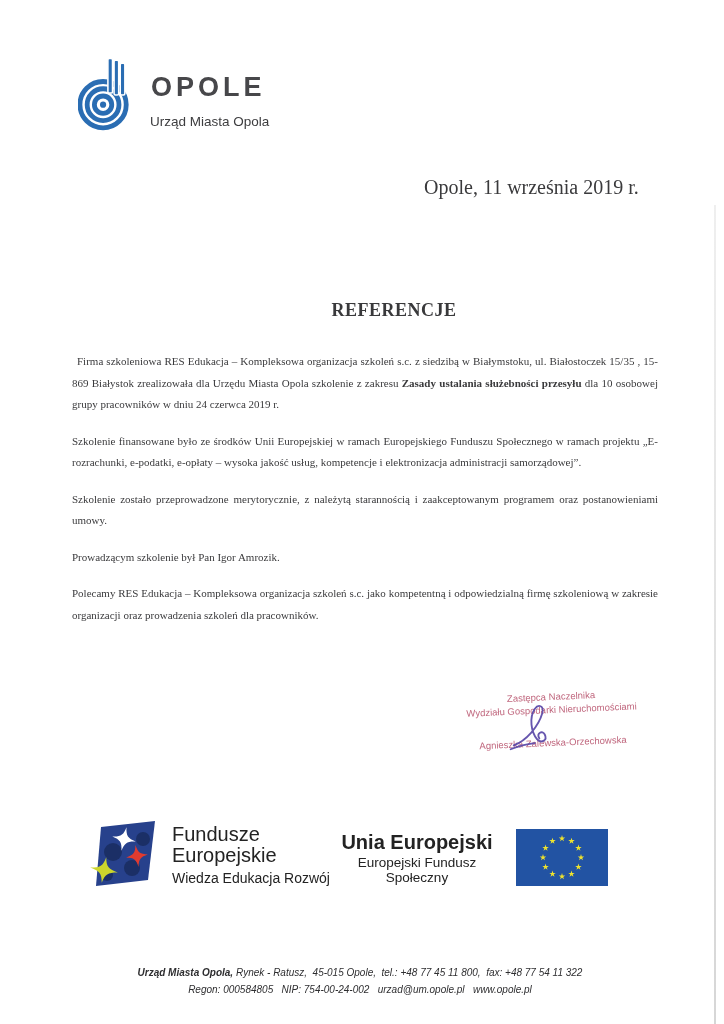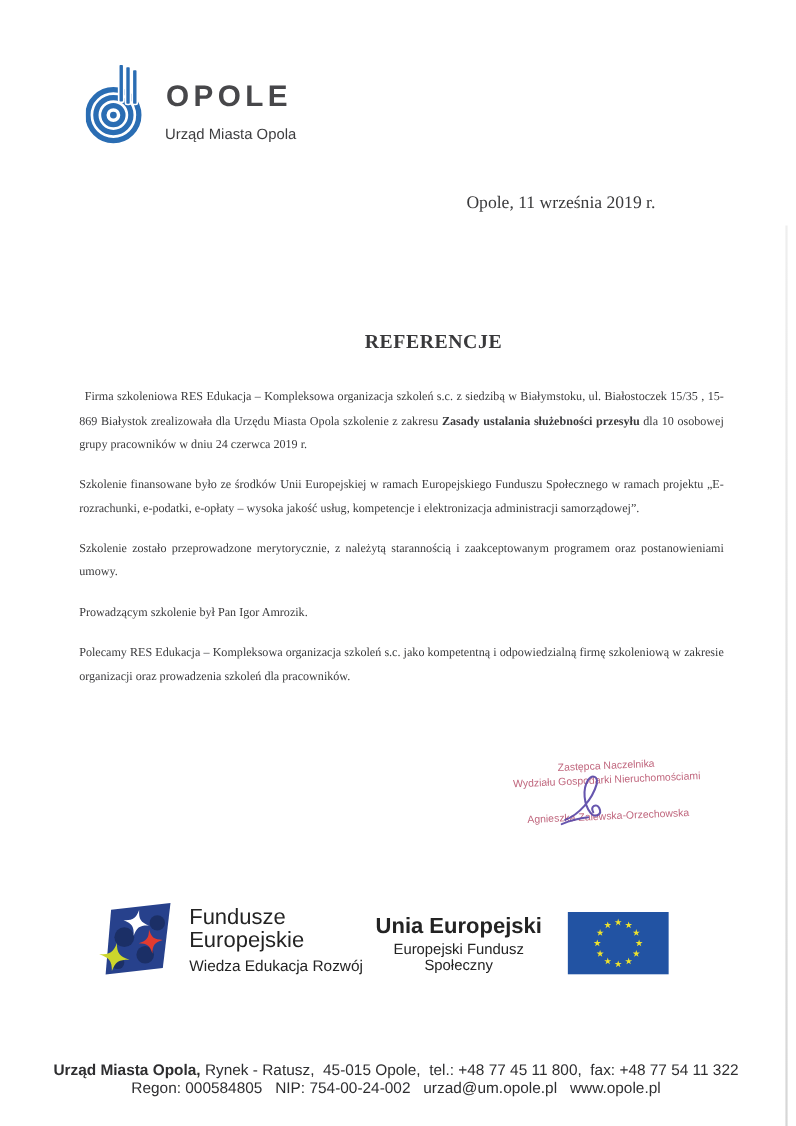--- a/index.html
+++ b/index.html
@@ -13,21 +13,21 @@
   .brand {
     position:absolute; left:151px; top:72px;
     font-family:"Liberation Sans", sans-serif; font-weight:bold;
     font-size:27px; letter-spacing:4px; color:#47474a;
   }
   .letterhead-sub {
     position:absolute; left:150px; top:114px;
     font-family:"Liberation Sans", sans-serif; font-size:13.5px; color:#3d3d3f;
   }
   
-  .dateline { position:absolute; left:424px; top:176px; font-size:16px; }
+  .dateline { position:absolute; left:424px; top:176px; font-size:20px; }
   .doc-title {
     position:absolute; left:0; top:300px; width:724px; text-align:center;
     font-weight:bold; font-size:18px; letter-spacing:0.5px; color:#39393b;padding-left:32px;
   }
   
   .body-text {
     position:absolute; left:72px; top:351px; width:586px;
     font-size:11px; line-height:21.5px; text-align:justify;
   }
   .body-text p { margin:0 0 15px 0; }
@@ -54,22 +54,22 @@
   .eu-text {
     position:absolute; left:326px; top:831px; width:182px; text-align:center;
     font-family:"Liberation Sans", sans-serif; color:#232323;
   }
   .eu-text .t { font-size:20px; font-weight:bold; line-height:22px; }
   .eu-text .s { font-size:13.5px; margin-top:2px; }
   .eu-flag { position:absolute; left:516px; top:829px; }
   
   .footer {
     position:absolute; left:30px; top:964px; width:660px; text-align:center;
-    font-family:"Liberation Sans", sans-serif; font-size:14px;
-    line-height:17px; color:#2e2e30;
+    font-family:"Liberation Sans", sans-serif; font-size:10px;
+    line-height:17px; color:#2e2e30;font-style:italic;
   }
   .pre { white-space:pre-wrap; }
   
   .scan-edge {
     position:absolute; left:714px; top:205px; width:2px; height:819px;
     background:linear-gradient(to bottom,#ececec,#cfcfcf); opacity:.85;
   }
 </style>
 </head>
 <body>

